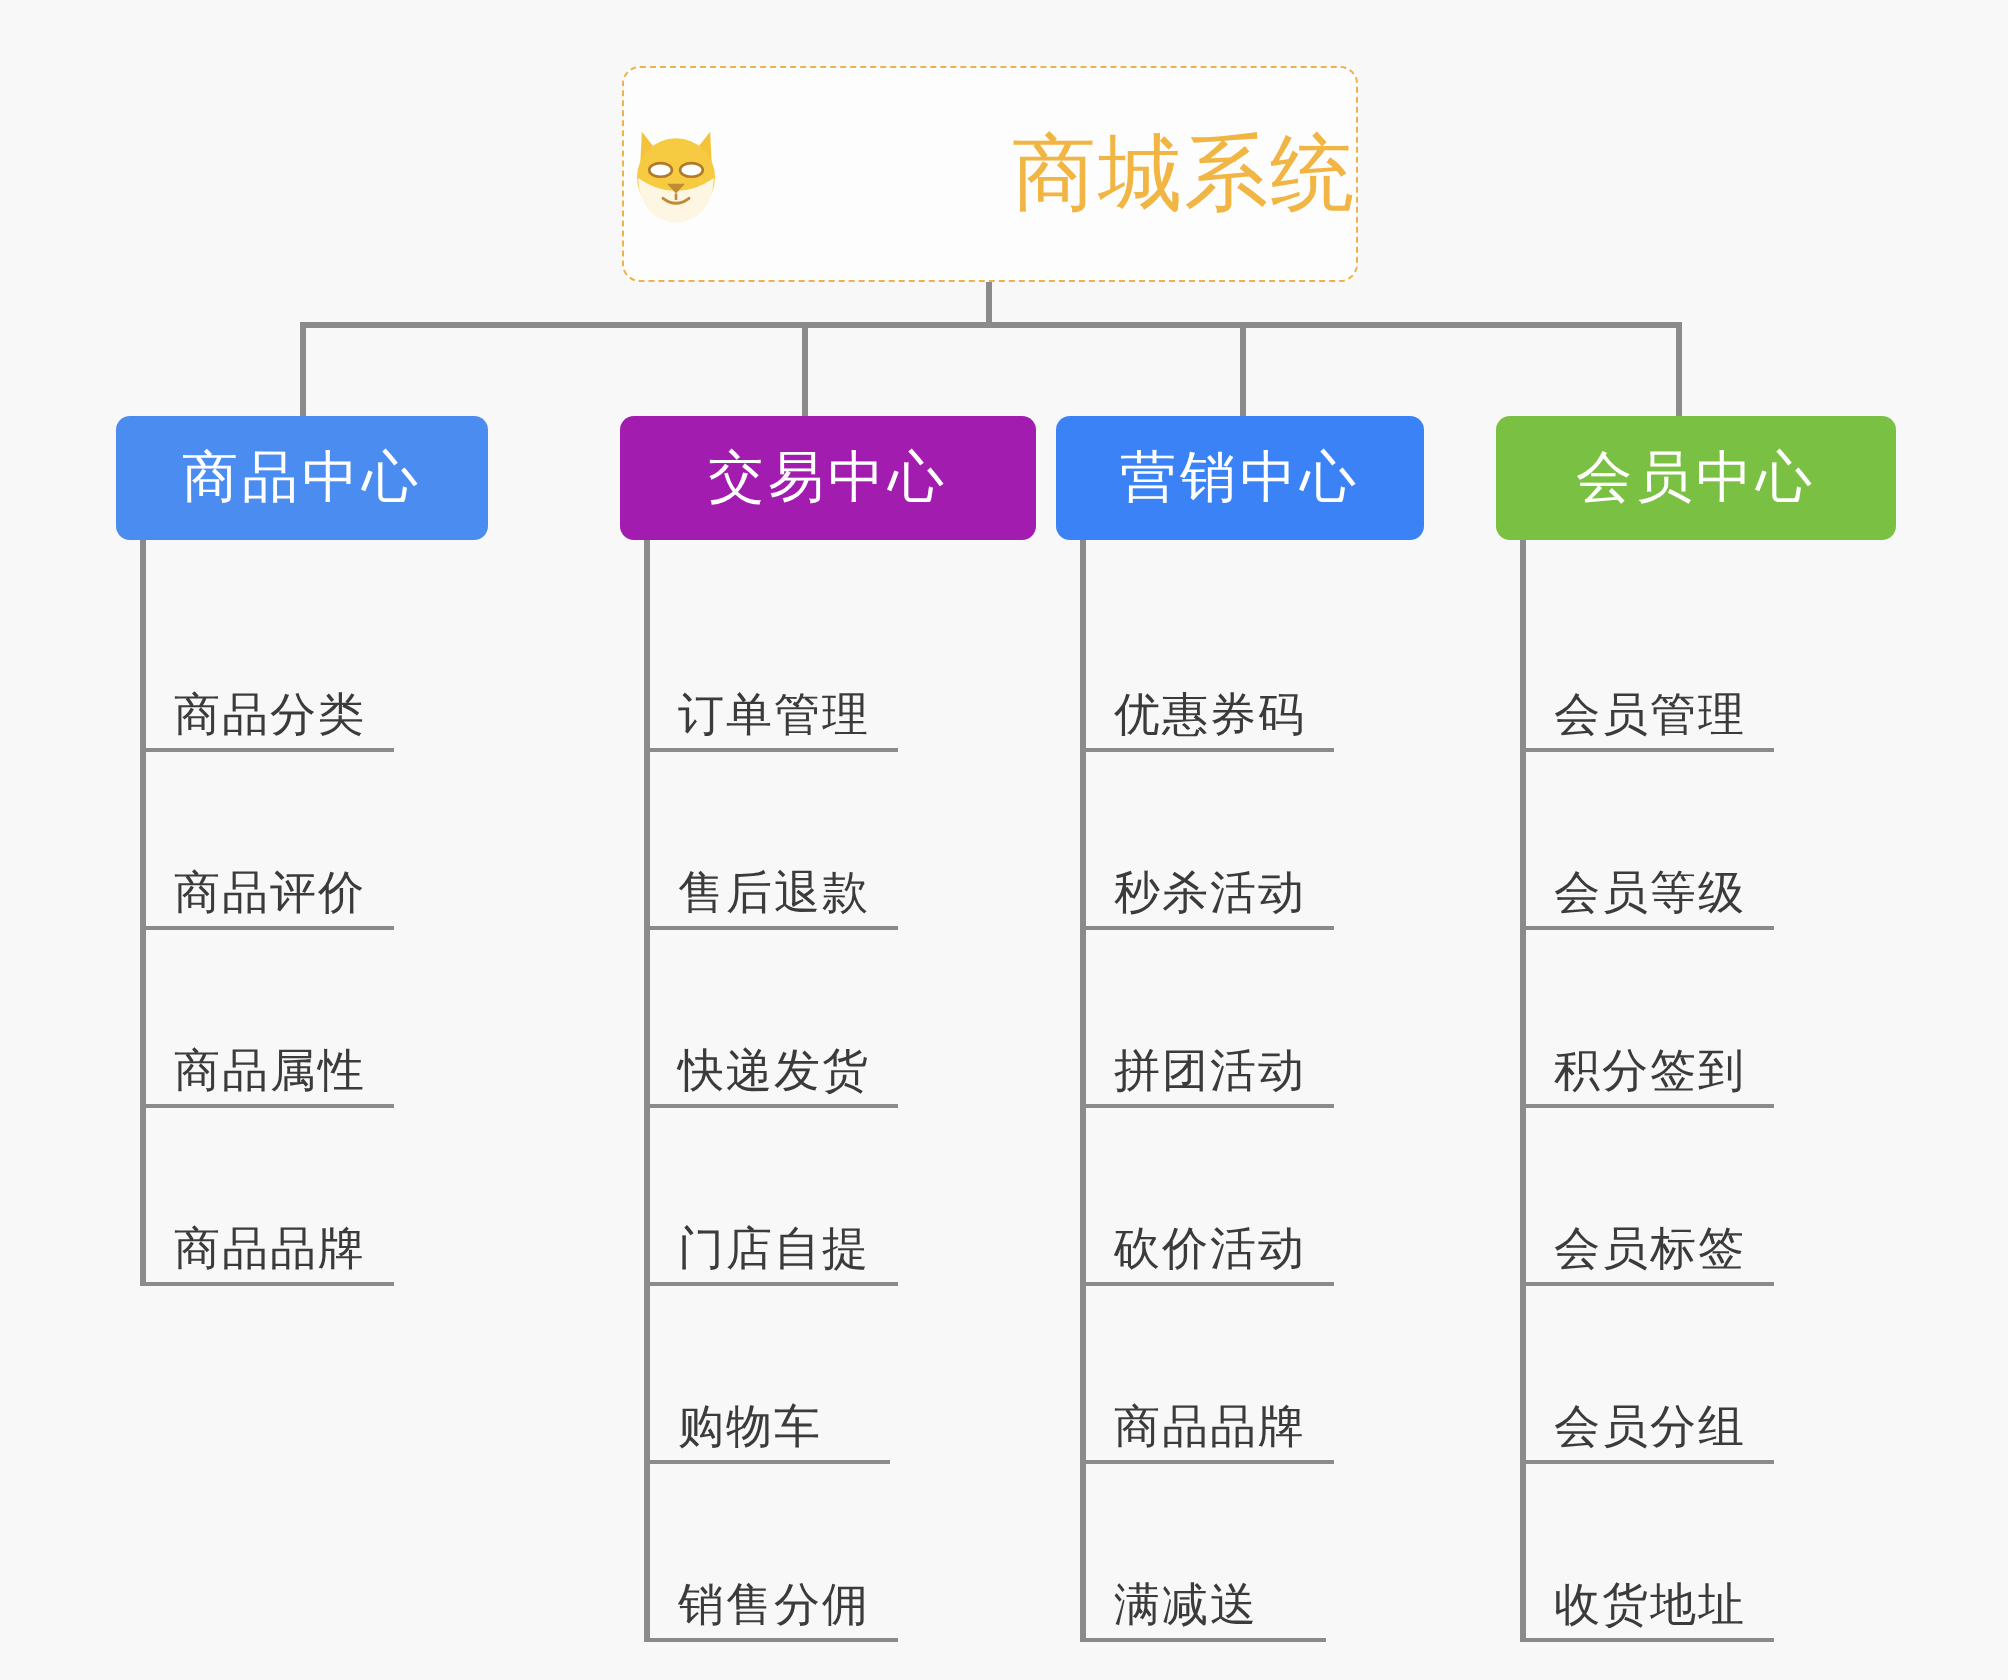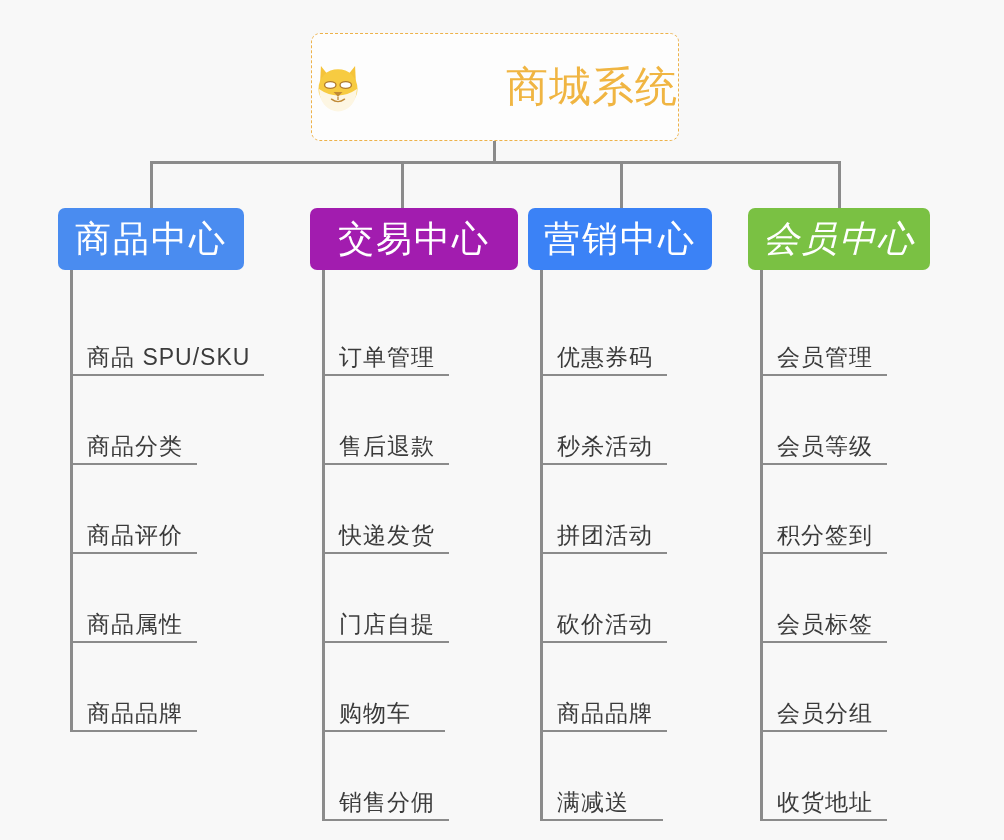--- a/index.html
+++ b/index.html
@@ -65,21 +65,21 @@
     top: 208px;
   }
   .cat-box {
     box-sizing: border-box;
     height: 62px;
     border-radius: 7px;
     display: flex;
     align-items: center;
     justify-content: center;
     color: #ffffff;
-    font-size: 36px;
+    font-size: 28px;
     letter-spacing: 2px;
     white-space: nowrap;
   }
 
   .leaf-list {
     position: relative;
     margin-top: 0;
     border-left: 3px solid #8b8b8b;
     margin-left: 12px;
     padding-top: 17px;
@@ -136,23 +136,20 @@
   <div class="conn conn-v" style="left:150px; top:161px; height:48px;"></div>
   <div class="conn conn-v" style="left:401px; top:161px; height:48px;"></div>
   <div class="conn conn-v" style="left:620px; top:161px; height:48px;"></div>
   <div class="conn conn-v" style="left:838px; top:161px; height:48px;"></div>
 
   <div id="columns">
       <div class="column" style="left: 58px;">
         <div class="cat-box" style="background: rgb(74, 140, 240); width: 186px;">商品中心</div>
         <div class="leaf-list">
           <div class="leaf">
-            <span class="leaf-label">商品 SPU/SKU</span>
-          </div>
-          <div class="leaf">
             <span class="leaf-label">商品分类</span>
           </div>
           <div class="leaf">
             <span class="leaf-label">商品评价</span>
           </div>
           <div class="leaf">
             <span class="leaf-label">商品属性</span>
           </div>
           <div class="leaf">
             <span class="leaf-label">商品品牌</span>
@@ -199,21 +196,21 @@
           </div>
           <div class="leaf">
             <span class="leaf-label">商品品牌</span>
           </div>
           <div class="leaf">
             <span class="leaf-label">满减送</span>
           </div>
         </div>
       </div>
       <div class="column" style="left: 748px;">
-        <div class="cat-box" style="background: rgb(122, 193, 67); width: 182px; font-style: italic;">会员中心</div>
+        <div class="cat-box" style="background: rgb(122, 193, 67); width: 200px;">会员中心</div>
         <div class="leaf-list">
           <div class="leaf">
             <span class="leaf-label">会员管理</span>
           </div>
           <div class="leaf">
             <span class="leaf-label">会员等级</span>
           </div>
           <div class="leaf">
             <span class="leaf-label">积分签到</span>
           </div>

